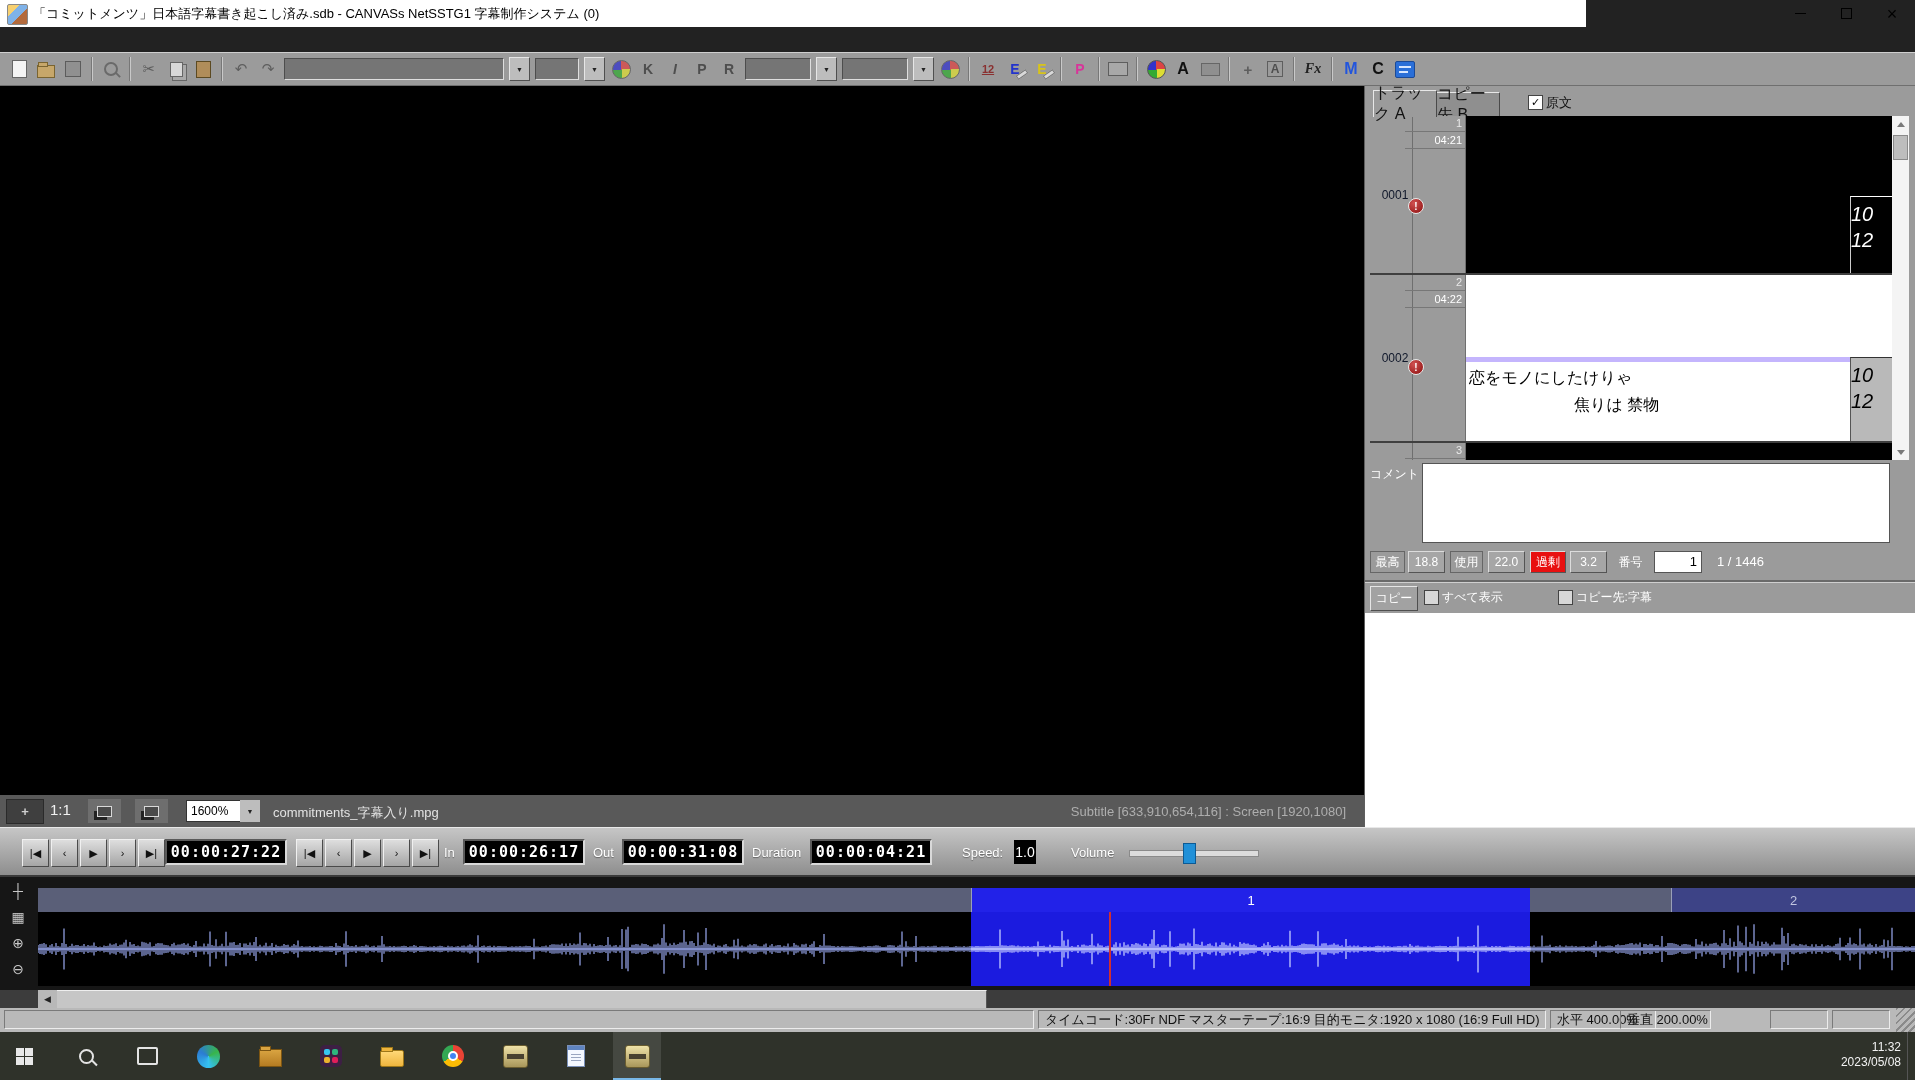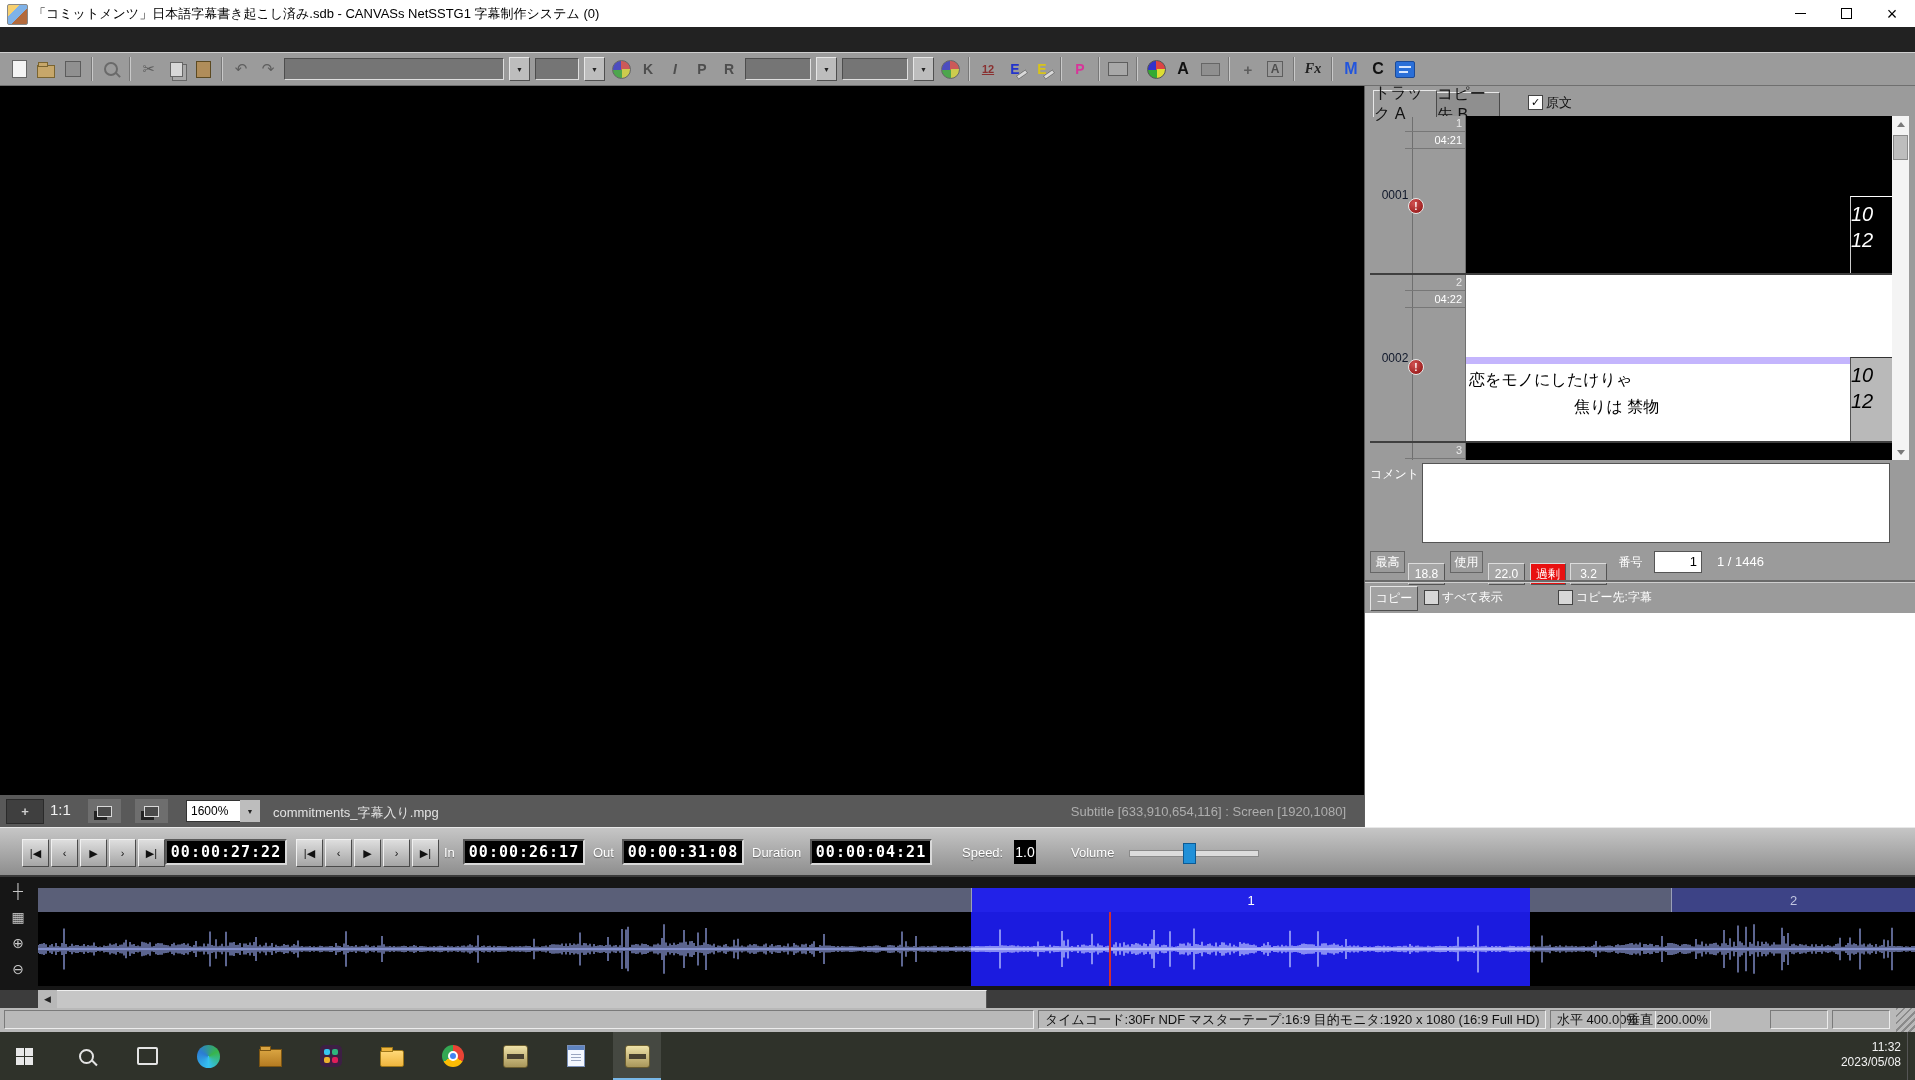--- a/index.html
+++ b/index.html
@@ -4,21 +4,21 @@
 <style>
   html,body{margin:0;padding:0;background:#222;}
   #app{position:relative;width:1915px;height:1080px;overflow:hidden;
        font-family:"Liberation Sans","DejaVu Sans",sans-serif;
        -webkit-font-smoothing:antialiased;}
   .abs{position:absolute;}
   .raised{border-top:1px solid #e6e6e6;border-left:1px solid #e6e6e6;
           border-right:1px solid #4f4f4f;border-bottom:1px solid #4f4f4f;}
 
   
-  #titlebar{left:0;top:0;width:1915px;height:27px;background:#ffffff;color:#000;}
+  #titlebar{left:0;top:0;width:1586px;height:27px;background:#ffffff;color:#000;}
   #app-icon{left:7px;top:4px;width:19px;height:19px;border-radius:2px;
     background:linear-gradient(135deg,#f7d070 0 30%,#7fb2e8 30% 60%,#b36a3c 60%);
     border:1px solid #888;}
   #title-text{left:33px;top:5px;font-size:13px;white-space:nowrap;}
   .winbtn{top:0;width:46px;height:27px;display:flex;align-items:center;justify-content:center;color:#000;}
   #btn-min{left:1777px;} #btn-max{left:1823px;} #btn-close{left:1869px;font-size:14px;}
   #btn-min::before{content:"";width:11px;height:1px;background:#000;display:block;}
   #btn-max::before{content:"";width:9px;height:9px;border:1px solid #000;display:block;}
   #btn-close::before{content:"×";font-size:18px;line-height:10px;}
 
@@ -112,21 +112,21 @@
   #scr-down::before{border-top:5px solid #7a7a7a;}
   #scr-thumb{position:absolute;left:1px;top:19px;width:15px;height:25px;background:#bdbdbd;border:1px solid #8a8a8a;box-sizing:border-box;}
 
   #comment-label{position:absolute;left:5px;top:380px;font-size:12px;color:#fff;}
   #comment-box{position:absolute;left:57px;top:377px;width:466px;height:78px;background:#fff;border:1px solid #555;}
 
   .statlbl{position:absolute;top:465px;height:22px;border:1px solid #666;box-sizing:border-box;color:#fff;font-size:12px;
            display:flex;align-items:center;justify-content:center;}
   .statval{position:absolute;top:465px;height:22px;box-sizing:border-box;color:#fff;font-size:12px;
            display:flex;align-items:center;justify-content:center;background:#a6a6a6;
-           border-top:1px solid #dcdcdc;border-left:1px solid #dcdcdc;border-right:1px solid #545454;border-bottom:1px solid #545454;margin-top:12px;}
+           border-top:1px solid #dcdcdc;border-left:1px solid #dcdcdc;border-right:1px solid #545454;border-bottom:1px solid #545454;}
   #st-over{background:#e81010;}
   #st-num-input{position:absolute;left:289px;top:465px;width:48px;height:22px;background:#fff;border:1px solid #555;box-sizing:border-box;
            font-size:13px;color:#000;text-align:right;padding-right:4px;line-height:20px;}
   #st-pos{position:absolute;left:352px;top:468px;font-size:13px;color:#fff;}
   #stat-divider{position:absolute;left:0;top:494px;width:551px;height:2px;background:#6a6a6a;border-bottom:1px solid #cfcfcf;}
 
   #copy-btn{position:absolute;left:5px;top:500px;width:46px;height:23px;background:#a2a2a2;color:#fff;font-size:12px;
             display:flex;align-items:center;justify-content:center;}
   #cb-showall{left:59px;top:504px;} #lbl-showall{position:absolute;left:77px;top:503px;font-size:12px;color:#fff;}
   #cb-dest{left:193px;top:504px;} #lbl-dest{position:absolute;left:211px;top:503px;font-size:12px;color:#fff;}
@@ -370,21 +370,21 @@
 
       <div class="srow" style="top:159px;height:166px">
         <div class="col-num">0002</div>
         <div class="col-time">
           <div class="cell-seq">2</div>
           <div class="cell-dur">04:22</div>
           <div class="warn" style="top:84px">!</div>
         </div>
         <div class="col-text" style="background:#fff">
           <div class="band-top" style="height:82px"></div>
-          <div class="band-main" style="top:82px;height:92px;border-top:7px solid #c4b5fd;color:#000">
+          <div class="band-main" style="top:82px;height:92px;border-top:5px solid #c4b5fd;color:#000">
             <div class="subline" style="padding:6px 0 0 3px">恋をモノにしたけりゃ</div>
             <div class="subline" style="padding:6px 0 0 108px">焦りは 禁物</div>
           </div>
         </div>
         <div class="col-count" style="background:#fff">
           <div class="band-main" style="top:82px;height:84px;background:#b9b9b9;border-top:1px solid #333;border-left:1px solid #555;color:#000">
             <div class="cnt" style="padding-top:4px">10</div>
             <div class="cnt">12</div>
           </div>
         </div>

